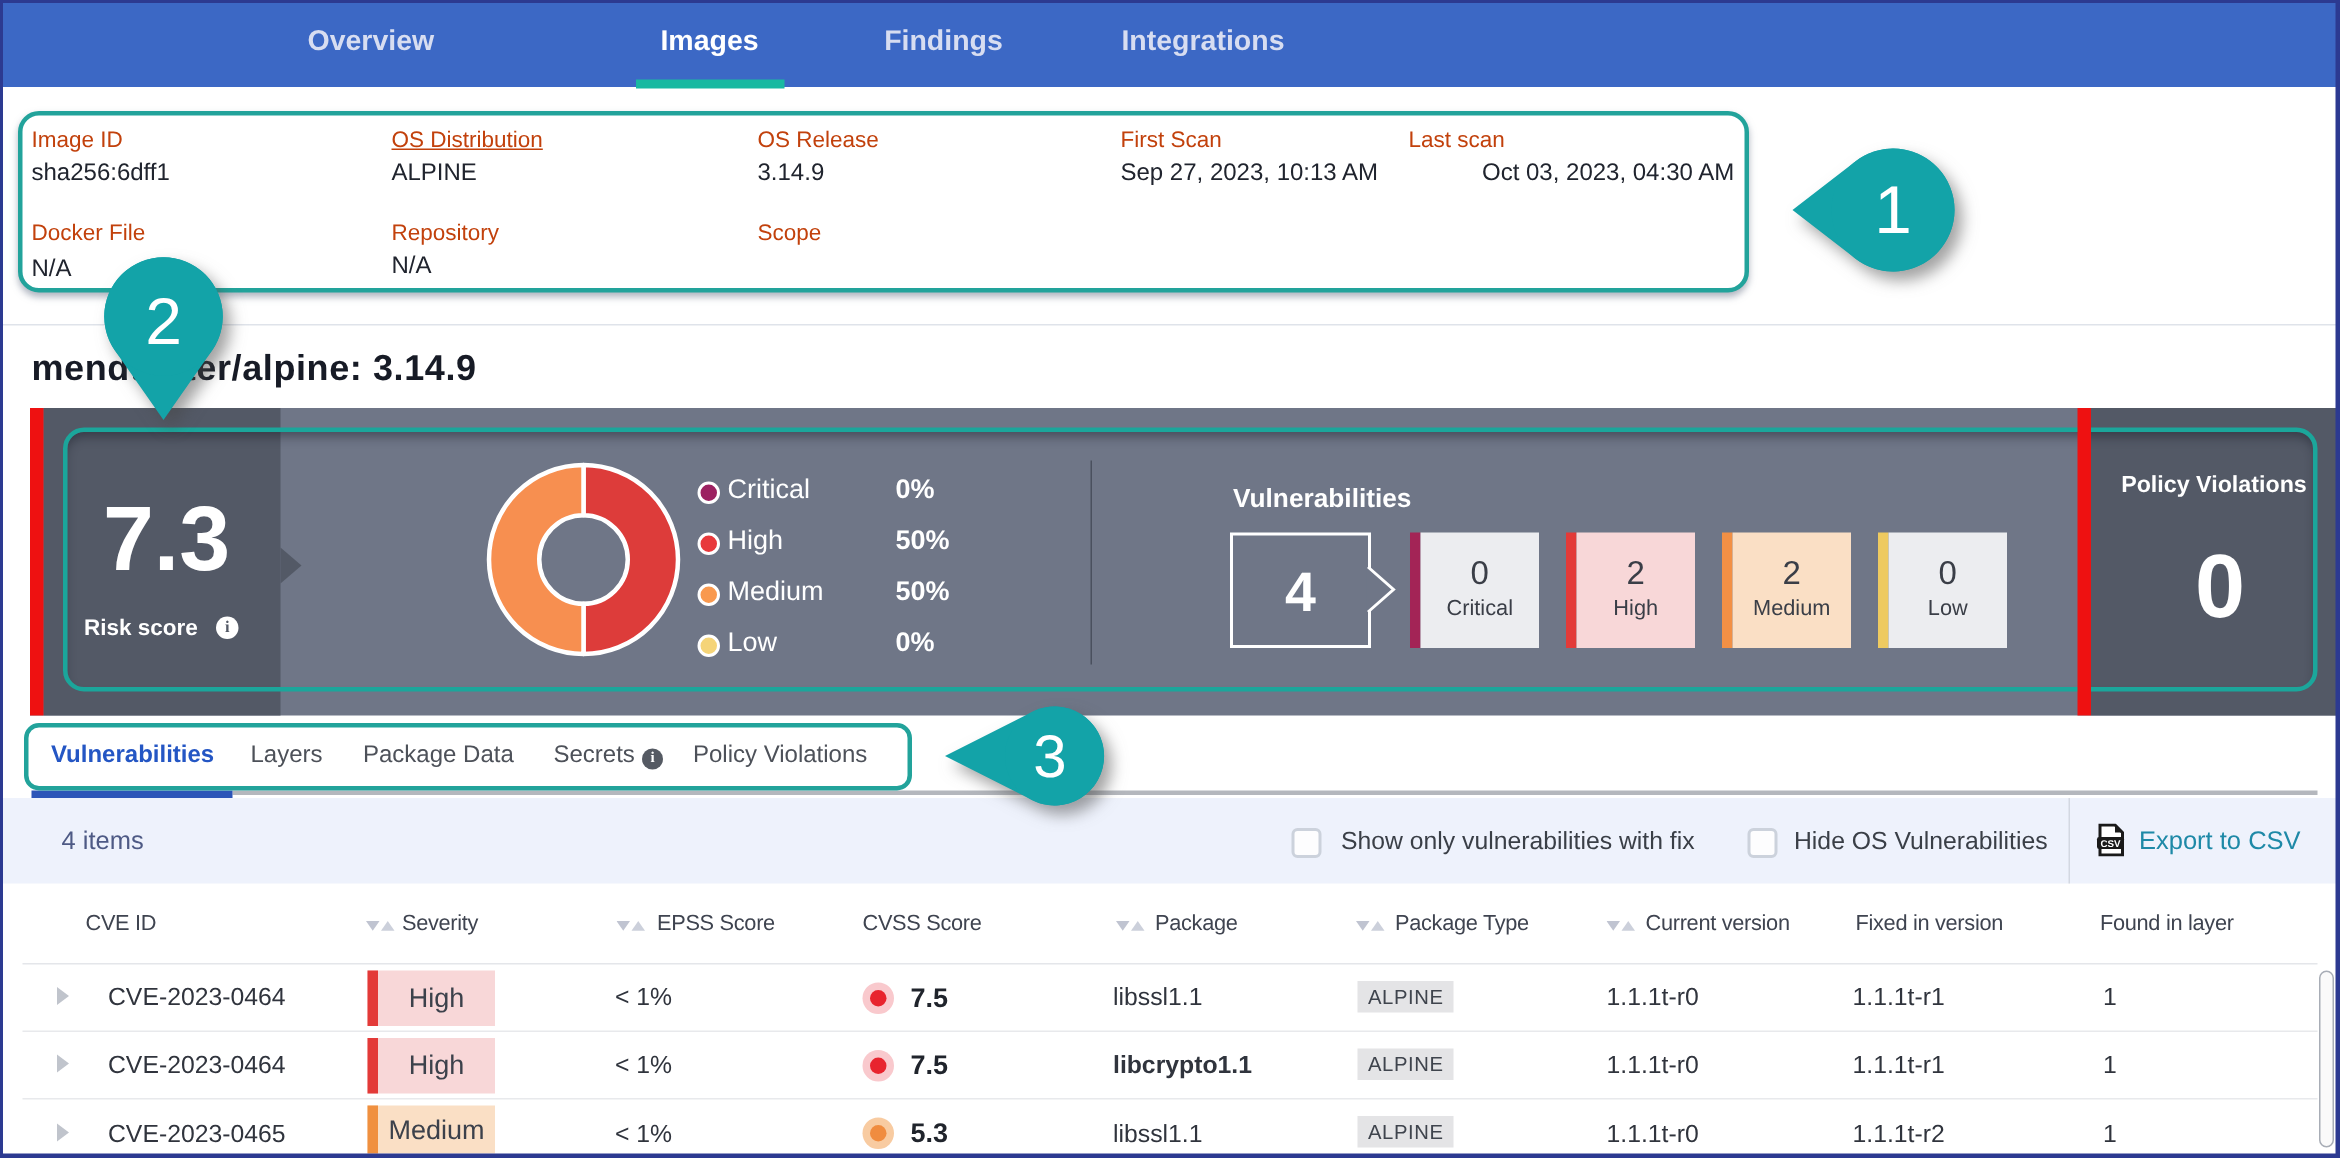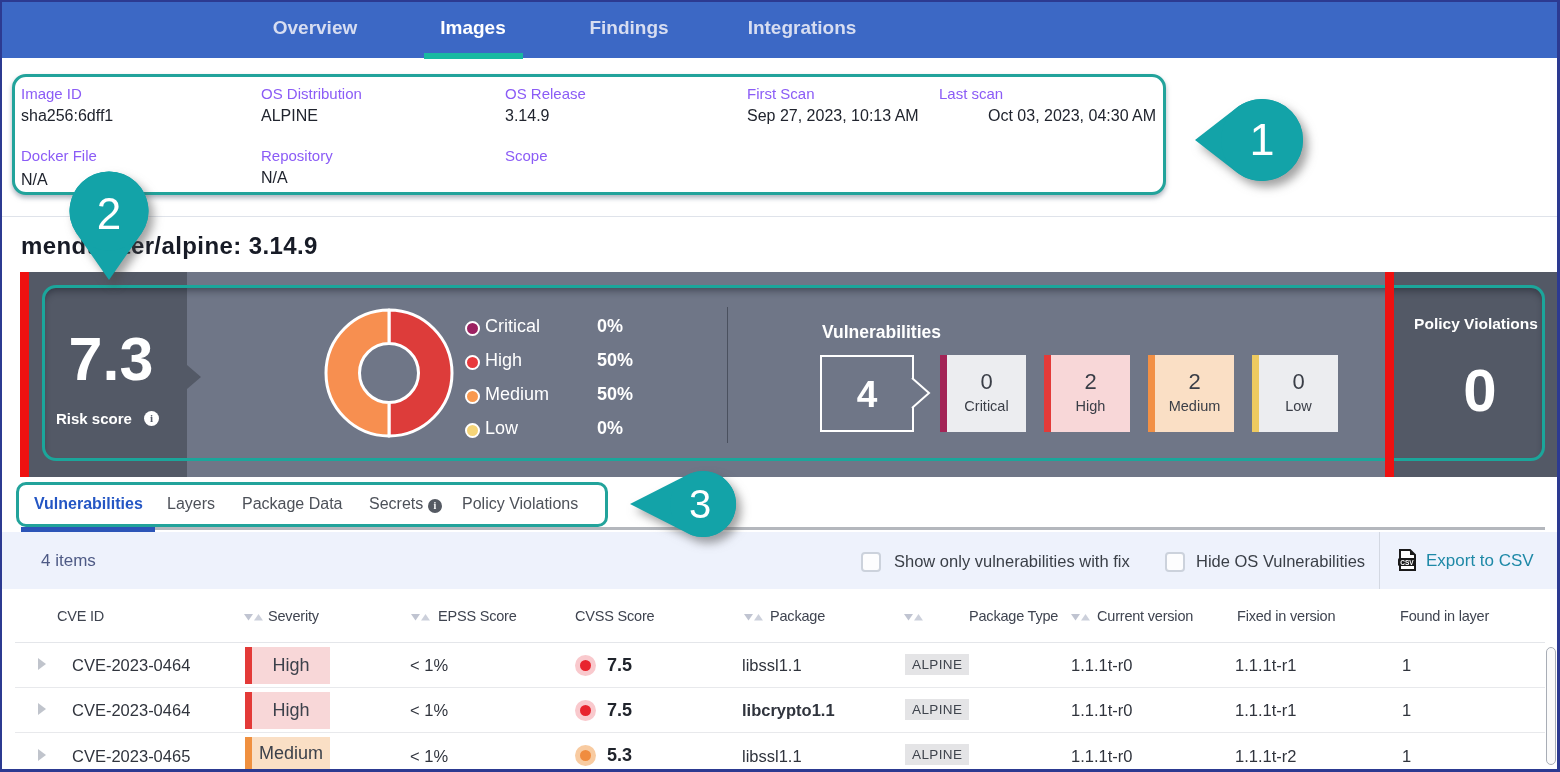--- a/index.html
+++ b/index.html
@@ -1,43 +1,43 @@
 <!DOCTYPE html>
 <html><head>
 <meta charset="utf-8">
 <style>
   * { margin:0; padding:0; box-sizing:border-box; }
   html,body { width:1560px; height:772px; }
   body { font-family:"Liberation Sans", sans-serif; background:#fff; position:relative; overflow:hidden; }
   .abs { position:absolute; }
   #frame { position:absolute; left:0; top:0; width:1560px; height:772px; border:2px solid #2c3a91; border-right-width:3px; border-bottom-width:3px; z-index:50; pointer-events:none; }
-  .lbl { color:#8b5cf6; font-size:15px;text-align:right; }
+  .lbl { color:#c2410c; font-size:15px;text-align:right; }
   .val { color:#20242e; font-size:16px; white-space:nowrap; }
   .hdr { color:#3f4450; font-size:14.5px; letter-spacing:-0.2px; }
   .cell { color:#30343d; font-size:16.5px; }
   .sort { position:absolute; width:20px; height:8px; }
   .caret { position:absolute; width:0; height:0; border-left:8px solid #c0c4cc; border-top:6px solid transparent; border-bottom:6px solid transparent; }
   .chip { position:absolute; background:#e4e4e6; color:#3f444d; font-size:13.5px; padding:3px 7px; letter-spacing:0.4px; }
 </style>
 </head>
 <body>
 <div id="frame"></div>
 
 <div class="abs" style="left:2px; top:2px; width:1556px; height:56px; background:#3c68c5;">
-  <div class="abs" style="left:203px; top:0; width:220px; height:56px; line-height:51px; text-align:center; color:#d7ddf1; font-size:19px; font-weight:700;">Overview</div>
+  <div class="abs" style="left:203px; top:0; width:220px; height:56px; line-height:51px; color:#d7ddf1; font-size:19px; font-weight:700;">Overview</div>
   <div class="abs" style="left:361px; top:0; width:220px; height:56px; line-height:51px; text-align:center; color:#ffffff; font-size:19px; font-weight:700;">Images</div>
   <div class="abs" style="left:517px; top:0; width:220px; height:56px; line-height:51px; text-align:center; color:#d7ddf1; font-size:19px; font-weight:700;">Findings</div>
   <div class="abs" style="left:690px; top:0; width:220px; height:56px; line-height:51px; text-align:center; color:#d7ddf1; font-size:19px; font-weight:700;">Integrations</div>
   <div class="abs" style="left:422px; top:51px; width:99px; height:6px; background:#18b9a1;"></div>
 </div>
 
 <div class="abs" style="left:12px; top:74px; width:1154px; height:121px; border:3px solid #22a39b; border-radius:14px; background:#fff; box-shadow:0 3px 5px rgba(110,120,140,0.55); z-index:5;">
   <div class="abs lbl" style="left:6px;  top:8px;">Image ID</div>
   <div class="abs val" style="left:6px;  top:30px;">sha256:6dff1</div>
-  <div class="abs lbl" style="left:246px; top:8px;">OS Distribution</div>
+  <div class="abs lbl" style="left:246px; top:8px;text-decoration:underline;">OS Distribution</div>
   <div class="abs val" style="left:246px; top:30px;">ALPINE</div>
   <div class="abs lbl" style="left:490px; top:8px;">OS Release</div>
   <div class="abs val" style="left:490px; top:30px;">3.14.9</div>
   <div class="abs lbl" style="left:732px; top:8px;">First Scan</div>
   <div class="abs val" style="left:732px; top:30px;">Sep 27, 2023, 10:13 AM</div>
   <div class="abs lbl" style="left:924px; top:8px;">Last scan</div>
   <div class="abs val" style="left:973px; top:30px;">Oct 03, 2023, 04:30 AM</div>
   <div class="abs lbl" style="left:6px;  top:70px;">Docker File</div>
   <div class="abs val" style="left:6px;  top:94px;">N/A</div>
   <div class="abs lbl" style="left:246px; top:70px;">Repository</div>
@@ -136,21 +136,21 @@
   <rect x="1" y="9" width="18" height="8" rx="1.5" fill="#1a1a1a"></rect>
   <text x="10" y="15.7" font-size="6.5" font-weight="bold" fill="#fff" text-anchor="middle" font-family="Liberation Sans">CSV</text>
 </svg>
 <div class="abs" style="left:1426px; top:551px; color:#1e89a7; font-size:17px;">Export to CSV</div>
 
 <div class="abs hdr" style="left:57px; top:608px;">CVE ID</div>
 <div class="abs hdr" style="left:268px; top:608px;">Severity</div>
 <div class="abs hdr" style="left:438px; top:608px;">EPSS Score</div>
 <div class="abs hdr" style="left:575px; top:608px;">CVSS Score</div>
 <div class="abs hdr" style="left:770px; top:608px;">Package</div>
-<div class="abs hdr" style="left:930px; top:608px;margin-left:39px;">Package Type</div>
+<div class="abs hdr" style="left:930px; top:608px;">Package Type</div>
 <div class="abs hdr" style="left:1097px; top:608px;">Current version</div>
 <div class="abs hdr" style="left:1237px; top:608px;">Fixed in version</div>
 <div class="abs hdr" style="left:1400px; top:608px;">Found in layer</div>
 <div class="abs" style="left:15px; top:642px; width:1530px; height:1px; background:#e4e6ea;"></div>
 <div class="abs" style="left:15px; top:687px; width:1530px; height:1px; background:#e8e9ec;"></div>
 <div class="abs" style="left:15px; top:732px; width:1530px; height:1px; background:#e8e9ec;"></div>
 
 <svg class="sort" style="left:244px; top:613px;" viewBox="0 0 20 8" width="20" height="8">
     <path d="M0,1 L9,1 L4.5,7.5 Z" fill="#c0c4d1"></path>
     <path d="M10,7.5 L19,7.5 L14.5,1 Z" fill="#ccd0db"></path>

